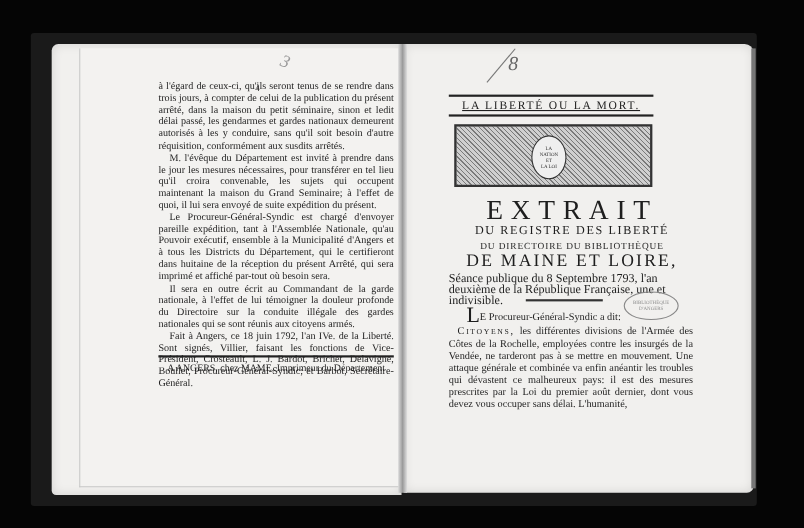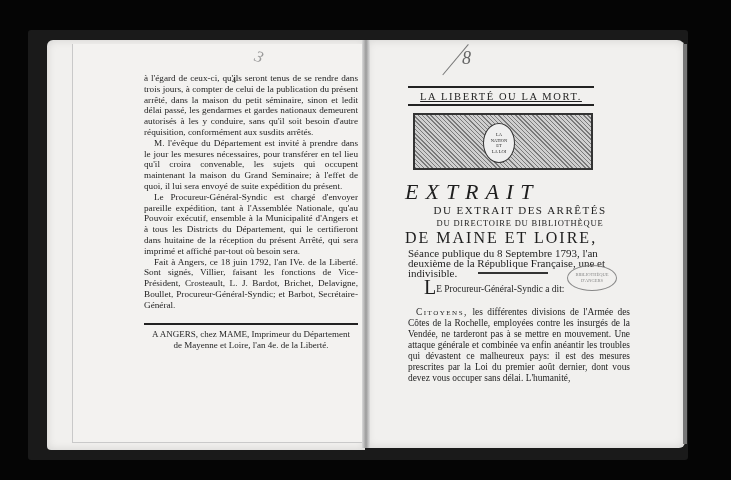--- a/index.html
+++ b/index.html
@@ -77,33 +77,33 @@
         repeating-linear-gradient(45deg, #7a7a7a 0 1px, #cfcfcf 1px 3px),
         #aaa;
     }
     .woodcut .medallion {
       position: absolute; left: 68px; top: 8px; width: 30px; height: 38px;
       border-radius: 50%; background: #efefef; border: 1px solid #333;
       font-size: 4.5px; line-height: 5.5px; text-align: center;
       display: flex; align-items: center; justify-content: center;
     }
     .extrait-title {
-      position: absolute; left: 405px; top: 180px; width: 230px; 
-      font-size: 22px; letter-spacing: 7px; line-height: 24px; font-style: italic;
+      position: absolute; left: 405px; top: 180px; width: 230px; text-align: center;
+      font-size: 25px; letter-spacing: 7px; line-height: 24px;
     }
     .subtitle1 {
       position: absolute; left: 405px; top: 204px; width: 230px; text-align: center;
       font-size: 11px; letter-spacing: 1.5px;
     }
     .subtitle2 {
       position: absolute; left: 405px; top: 218px; width: 230px; text-align: center;
       font-size: 8.5px; letter-spacing: 0.8px;
     }
     .subtitle3 {
-      position: absolute; left: 405px; top: 229px; width: 230px; 
+      position: absolute; left: 405px; top: 229px; width: 230px; text-align: center;
       font-size: 16px; letter-spacing: 2px;
     }
     .seance {
       position: absolute; left: 408px; top: 248px; width: 222px; text-align: left;
       font-size: 11px; line-height: 10px;
     }
     .short-rule {
       position: absolute; left: 478px; top: 272px; width: 70px; height: 2px; background: #333;
     }
     .stamp {
@@ -111,63 +111,63 @@
       border: 1px solid #888; border-radius: 50%;
       font-size: 4.5px; line-height: 6px; text-align: center; color: #888;
       display: flex; flex-direction: column; align-items: center; justify-content: center;
     }
     .procureur {
       position: absolute; left: 424px; top: 276px; font-size: 9.4px;
     }
     .procureur .dropcap { font-size: 20px; vertical-align: -2px; }
     .right-text {
       position: absolute; left: 408px; top: 297px; width: 222px;
-      font-size: 9.4px; line-height: 11px; text-align: justify; margin-top: 10px;
+      font-size: 9.4px; line-height: 11px; text-align: justify;
     }
     .right-text p { margin: 0; text-indent: 8px; }
     .smallcaps { font-variant: small-caps; letter-spacing: 1.5px; }
   </style>
 </head>
 <body>
 
 <div class="binding"></div>
 <div class="page page-left"></div>
 <div class="page-left-inner"></div>
 <div class="page page-right"></div>
 <div class="gutter"></div>
 <div class="edge-right"></div>
 
 <div class="pencil-left">3</div>
 <div class="pageno">4</div>
 <div class="left-text">
   <p class="noindent">à l'égard de ceux-ci, qu'ils seront tenus de se rendre dans trois jours, à compter de celui de la publication du présent arrêté, dans la maison du petit séminaire, sinon et ledit délai passé, les gendarmes et gardes nationaux demeurent autorisés à les y conduire, sans qu'il soit besoin d'autre réquisition, conformément aux susdits arrêtés.</p>
   <p>M. l'évêque du Département est invité à prendre dans le jour les mesures nécessaires, pour transférer en tel lieu qu'il croira convenable, les sujets qui occupent maintenant la maison du Grand Seminaire; à l'effet de quoi, il lui sera envoyé de suite expédition du présent.</p>
   <p>Le Procureur-Général-Syndic est chargé d'envoyer pareille expédition, tant à l'Assemblée Nationale, qu'au Pouvoir exécutif, ensemble à la Municipalité d'Angers et à tous les Districts du Département, qui le certifieront dans huitaine de la réception du présent Arrêté, qui sera imprimé et affiché par-tout où besoin sera.</p>
+  <p>Il sera en outre écrit au Commandant de la garde nationale, à l'effet de lui témoigner la douleur profonde du Directoire sur la conduite illégale des gardes nationales qui se sont réunis aux citoyens armés.</p>
   <p>Fait à Angers, ce 18 juin 1792, l'an IVe. de la Liberté. Sont signés, Villier, faisant les fonctions de Vice-Président, Crosteault, L. J. Bardot, Brichet, Delavigne, Boullet, Procureur-Général-Syndic; et Barbot, Secrétaire-Général.</p>
 </div>
 <div class="imprint">
   <div>A ANGERS, chez MAME, Imprimeur du Département</div>
-  <div>de Mayenne et Loire, l'an 4e. de la Liberté.</div>
 </div>
 
 <div class="pencil-slash"></div>
 <div class="pencil-right">8</div>
 <div class="motto-box">LA LIBERTÉ OU LA MORT.</div>
 <div class="woodcut">
   <div class="medallion">
     <div>
       <div>LA</div>
       <div>NATION</div>
       <div>ET</div>
       <div>LA LOI</div>
     </div>
   </div>
 </div>
 <div class="extrait-title">EXTRAIT</div>
-<div class="subtitle1">DU EXTRAIT DES ARRÊTÉS</div>
+<div class="subtitle1">DU REGISTRE DES LIBERTÉ</div>
 <div class="subtitle2">DU DIRECTOIRE DU BIBLIOTHÈQUE</div>
 <div class="subtitle3">DE MAINE ET LOIRE,</div>
 <div class="seance">Séance publique du 8 Septembre 1793, l'an deuxième de la République Française, une et indivisible.</div>
 <div class="short-rule"></div>
 <div class="stamp">
   <span>BIBLIOTHÈQUE</span>
   <span>D'ANGERS</span>
 </div>
 <div class="procureur">
   <span class="dropcap">L</span><span>E Procureur-Général-Syndic a dit:</span>

